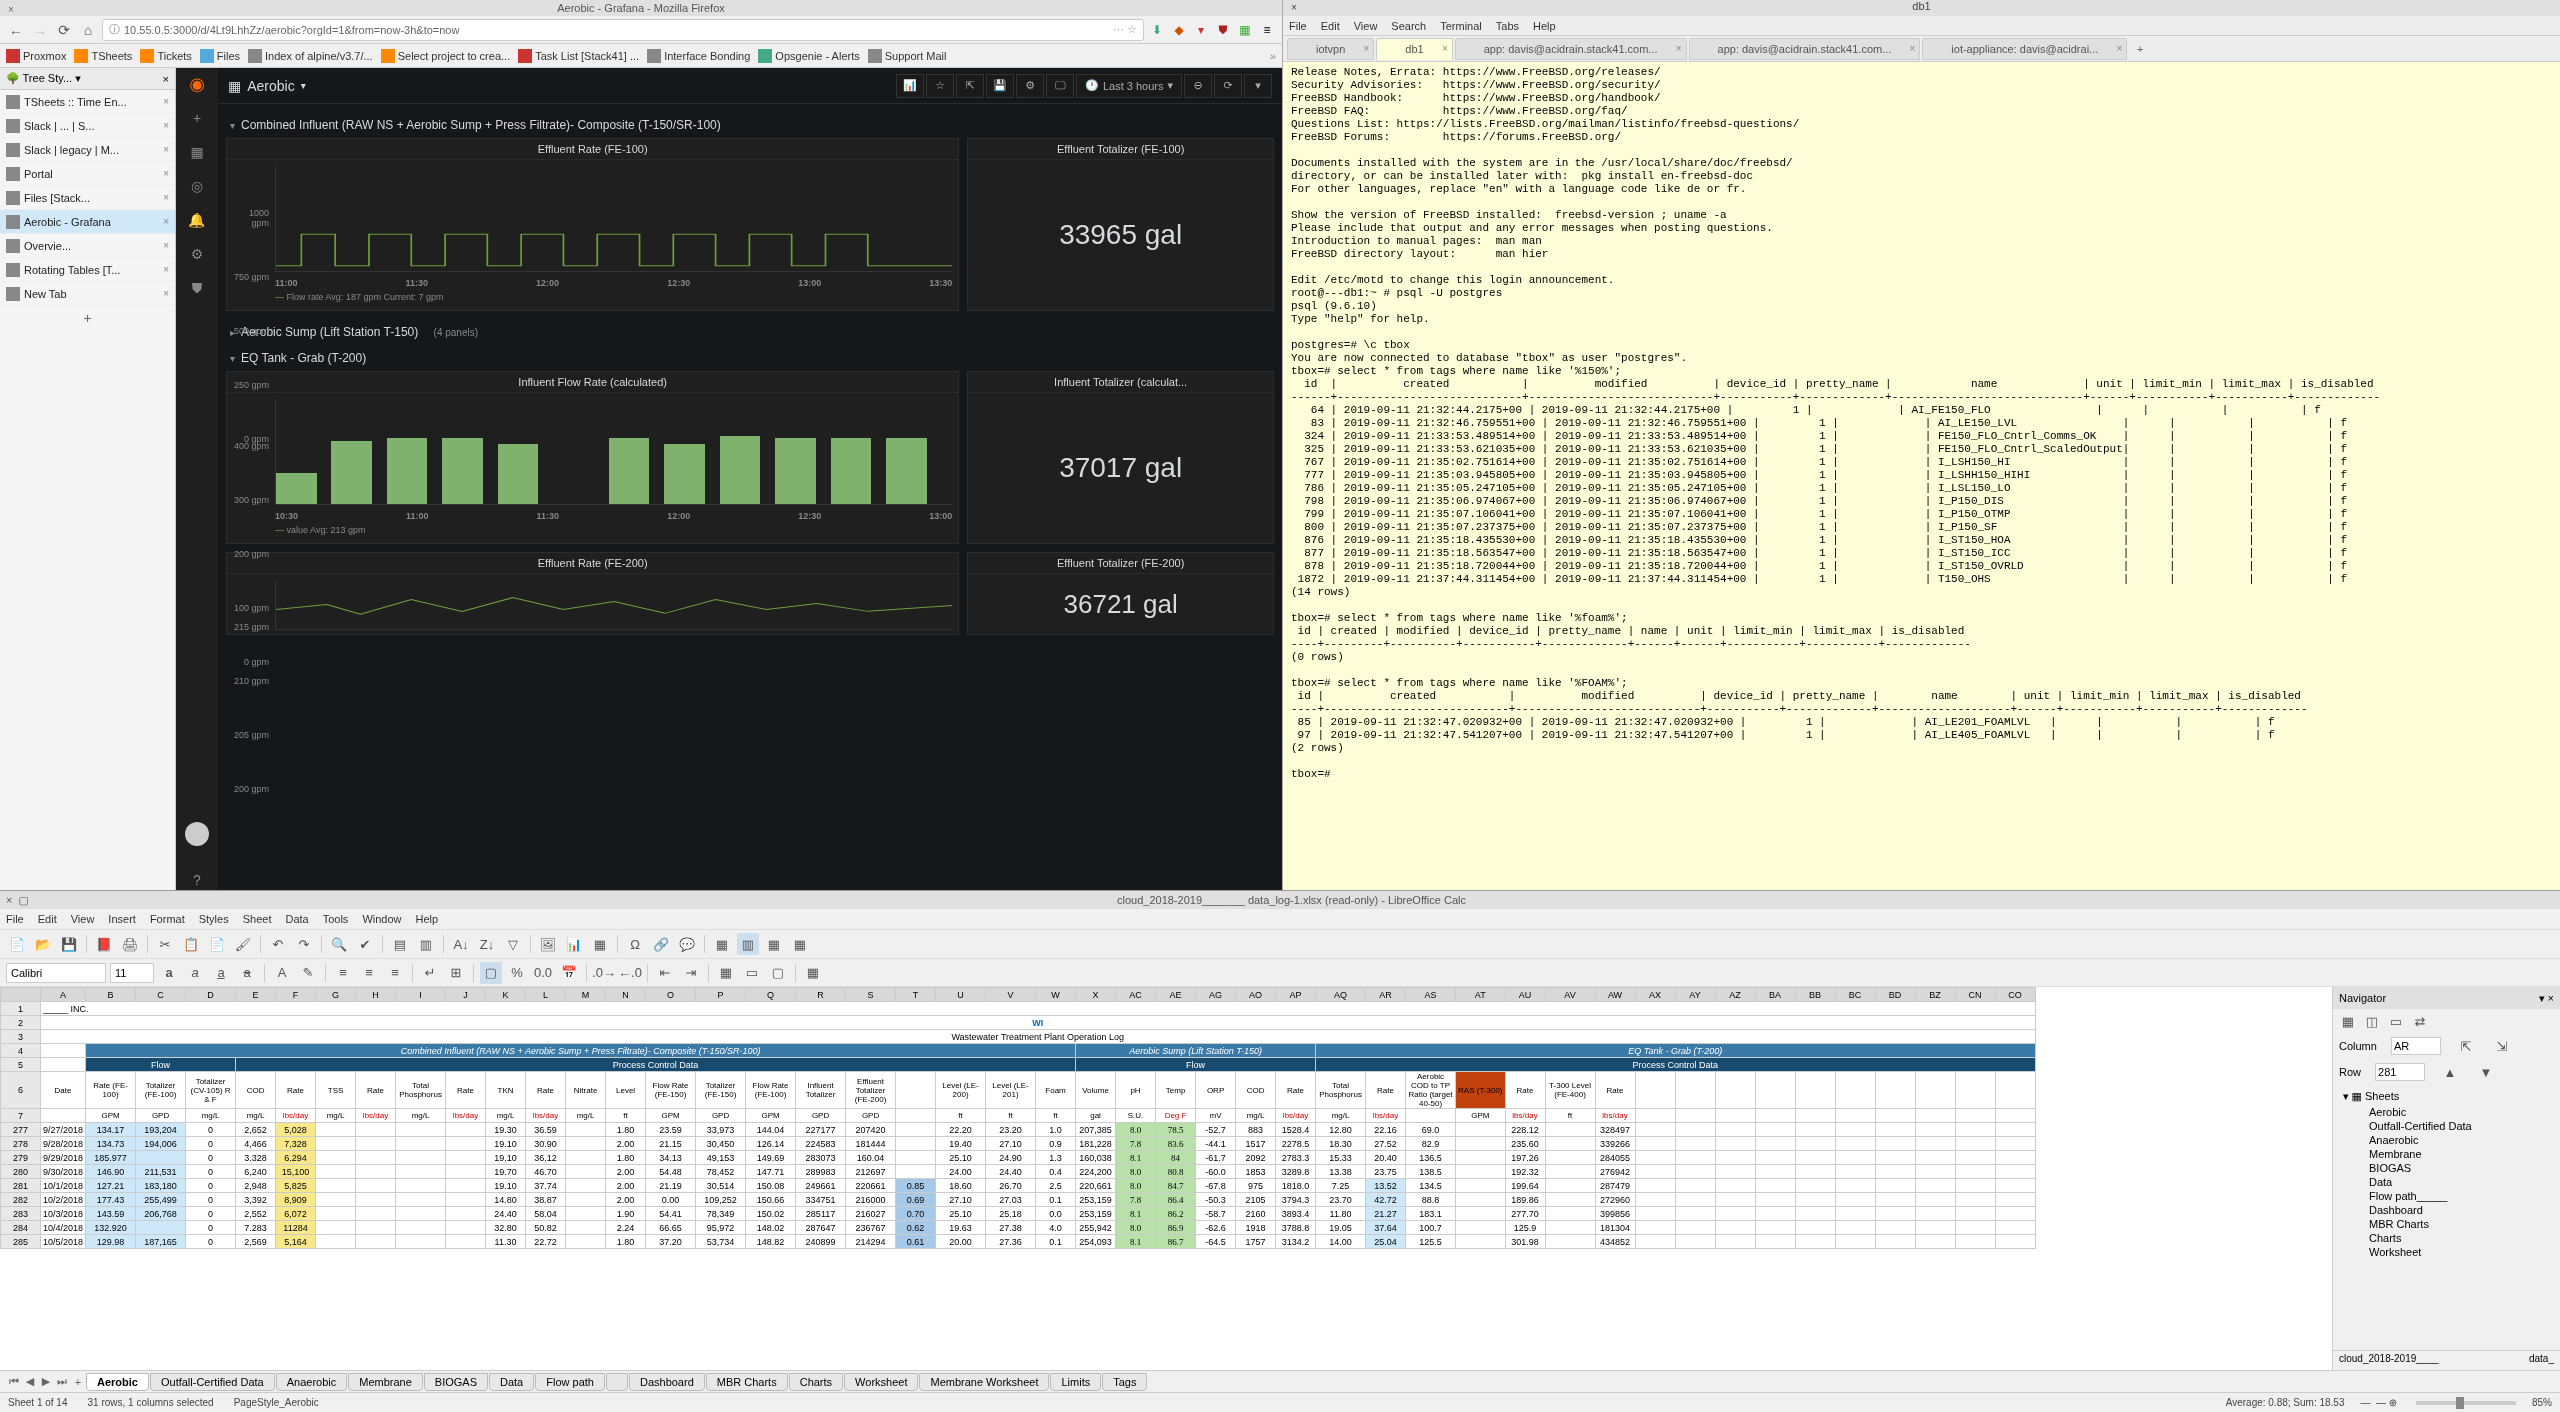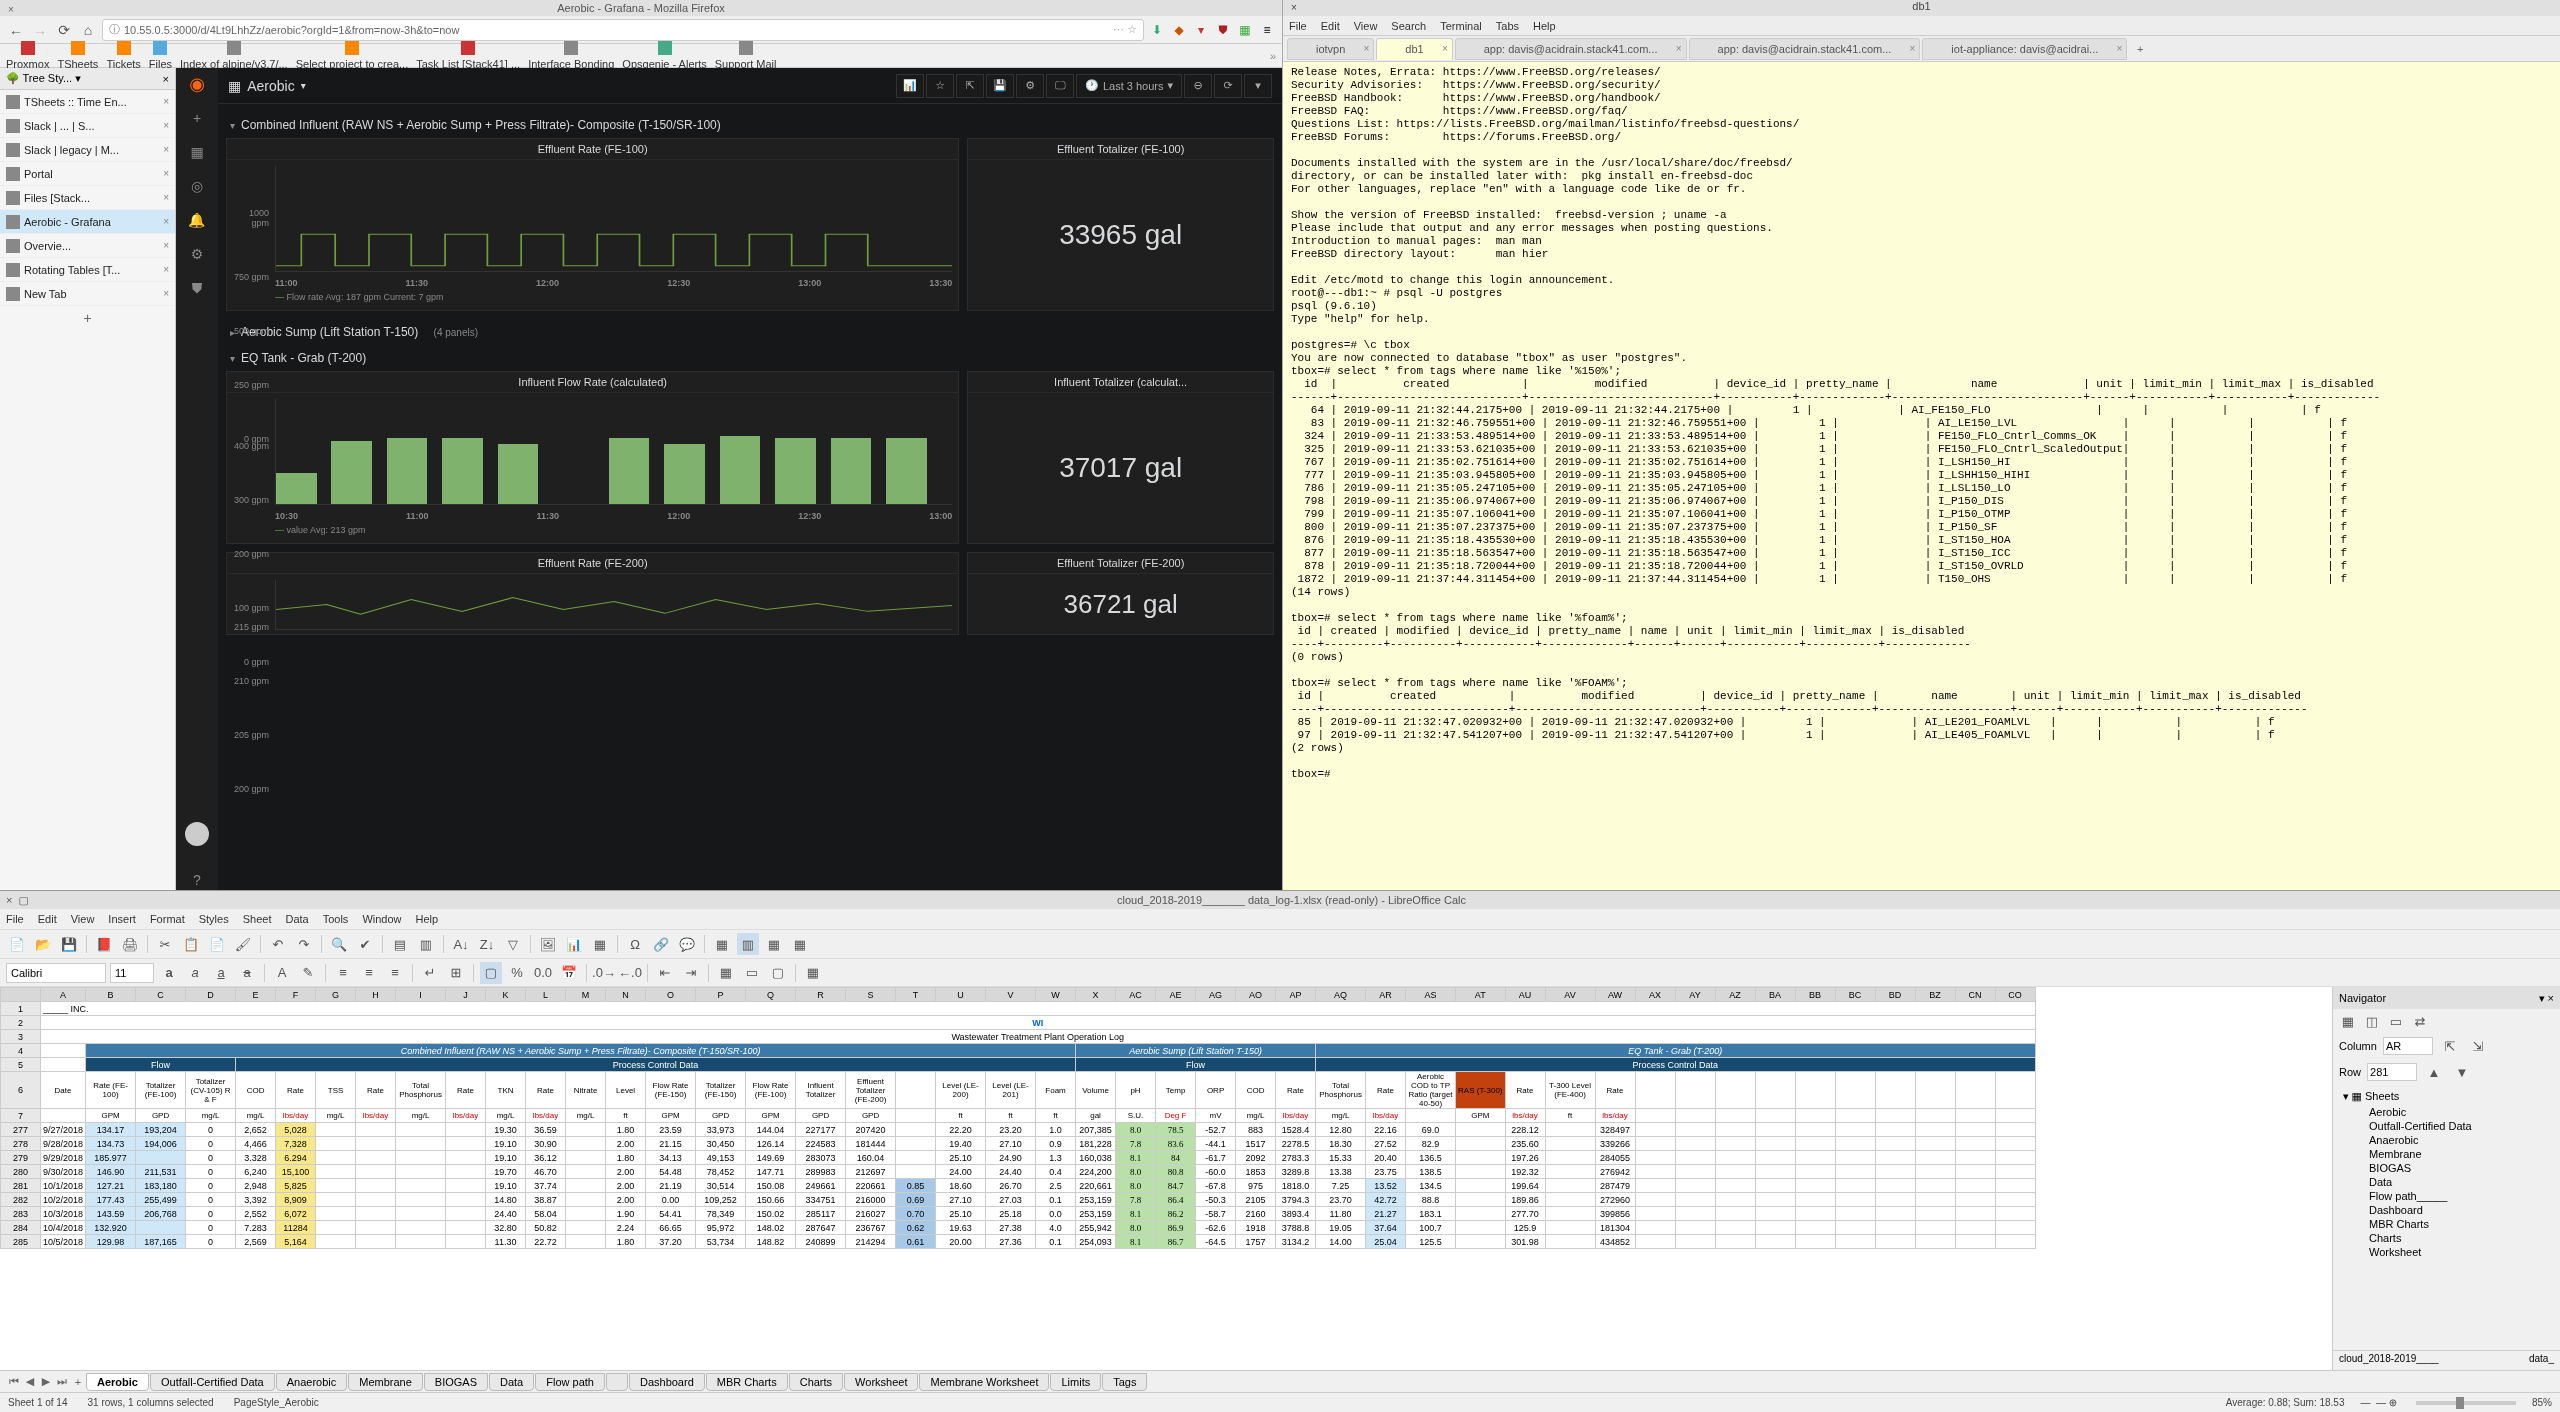--- a/index.html
+++ b/index.html
@@ -16,21 +16,21 @@
 
 
 .ff-toolbar { height: 28px; background: #f0f0f0; display: flex; align-items: center; padding: 0 6px; gap: 4px; border-bottom: 1px solid #ccc; }
 .ff-nav-btn { width: 20px; height: 20px; display: flex; align-items: center; justify-content: center; color: #555; font-size: 14px; }
 .ff-url { flex: 1; background: #fff; border: 1px solid #ccc; border-radius: 3px; height: 22px; padding: 0 6px; font-size: 11px; display: flex; align-items: center; color: #666; }
 .ff-url .info { margin-right: 4px; color: #888; }
 .ff-icon { width: 18px; height: 18px; display: flex; align-items: center; justify-content: center; font-size: 12px; }
 
 
 .ff-bookmarks { height: 24px; background: #f0f0f0; display: flex; align-items: center; padding: 0 6px; gap: 8px; border-bottom: 1px solid #ccc; font-size: 11px; }
-.ff-bookmark { display: flex; align-items: center; gap: 3px; color: #333; white-space: nowrap; flex-direction: column; }
+.ff-bookmark { display: flex; align-items: center; gap: 3px; color: #333; white-space: nowrap; }
 .ff-bookmark .bicon { width: 14px; height: 14px; display: inline-block; }
 
 
 .ff-body { flex: 1; display: flex; background: #161719; }
 .ff-sidebar { width: 176px; background: #f5f5f5; border-right: 1px solid #ccc; display: flex; flex-direction: column; }
 .ff-sidebar-head { height: 22px; display: flex; align-items: center; padding: 0 6px; font-size: 11px; background: #eaeaea; border-bottom: 1px solid #ccc; justify-content: space-between; gap: 17px; }
 .ff-tab { height: 24px; display: flex; align-items: center; padding: 0 6px; font-size: 11px; color: #222; gap: 4px; border-bottom: 1px solid #eee; }
 .ff-tab.active { background: #d0e8f8; }
 .ff-tab .x { margin-left: auto; color: #888; font-size: 10px; }
 .ff-tab .favicon { width: 14px; height: 14px; display: inline-block; }
@@ -92,21 +92,21 @@
 .size-sel { width: 44px; height: 20px; border: 1px solid #ccc; background: #fff; font-size: 11px; padding: 0 4px; }
 .libre-formula { height: 22px; background: #f0f0f0; display: flex; align-items: center; padding: 0 6px; gap: 4px; border-bottom: 1px solid #ccc; }
 .cell-ref { width: 120px; height: 18px; border: 1px solid #ccc; background: #fff; font-size: 11px; padding: 0 4px; }
 .formula-input { flex: 1; height: 18px; border: 1px solid #ccc; background: #fff; font-size: 11px; padding: 0 4px; }
 
 .libre-body { flex: 1; display: flex; overflow: hidden; }
 .sheet-area { flex: 1; overflow: auto; background: #fff; position: relative; }
 .navigator { width: 228px; background: #f0f0f0; border-left: 1px solid #ccc; display: flex; flex-direction: column; }
 .nav-title { height: 22px; background: #e0e0e0; display: flex; align-items: center; padding: 0 6px; font-size: 11px; justify-content: space-between; }
 .nav-toolbar { height: 24px; display: flex; align-items: center; gap: 2px; padding: 0 4px; }
-.nav-row { display: flex; align-items: center; padding: 2px 6px; gap: 6px; font-size: 11px; }
+.nav-row { display: flex; align-items: center; padding: 2px 6px; gap: 14px; font-size: 11px; }
 .nav-input { width: 50px; height: 18px; border: 1px solid #ccc; background: #fff; font-size: 11px; padding: 0 2px; }
 .nav-tree { flex: 1; padding: 4px 8px; font-size: 11px; overflow: auto; }
 .nav-tree div { padding: 1px 0 1px 14px; }
 .nav-tree .root { padding-left: 2px; }
 .nav-footer { height: 20px; border-top: 1px solid #ccc; padding: 2px 6px; font-size: 10px; display: flex; justify-content: space-between; }
 
 .sheet-tabs { height: 22px; background: #f0f0f0; display: flex; align-items: center; padding: 0 6px; gap: 0; border-top: 1px solid #ccc; font-size: 11px; }
 .sheet-tab { padding: 2px 10px; border: 1px solid #bbb; background: #e8e8e8; border-radius: 0 0 4px 4px; margin-right: 1px; }
 .sheet-tab.active { background: #fff; font-weight: bold; }
 .sheet-nav-btn { width: 16px; text-align: center; color: #666; }

